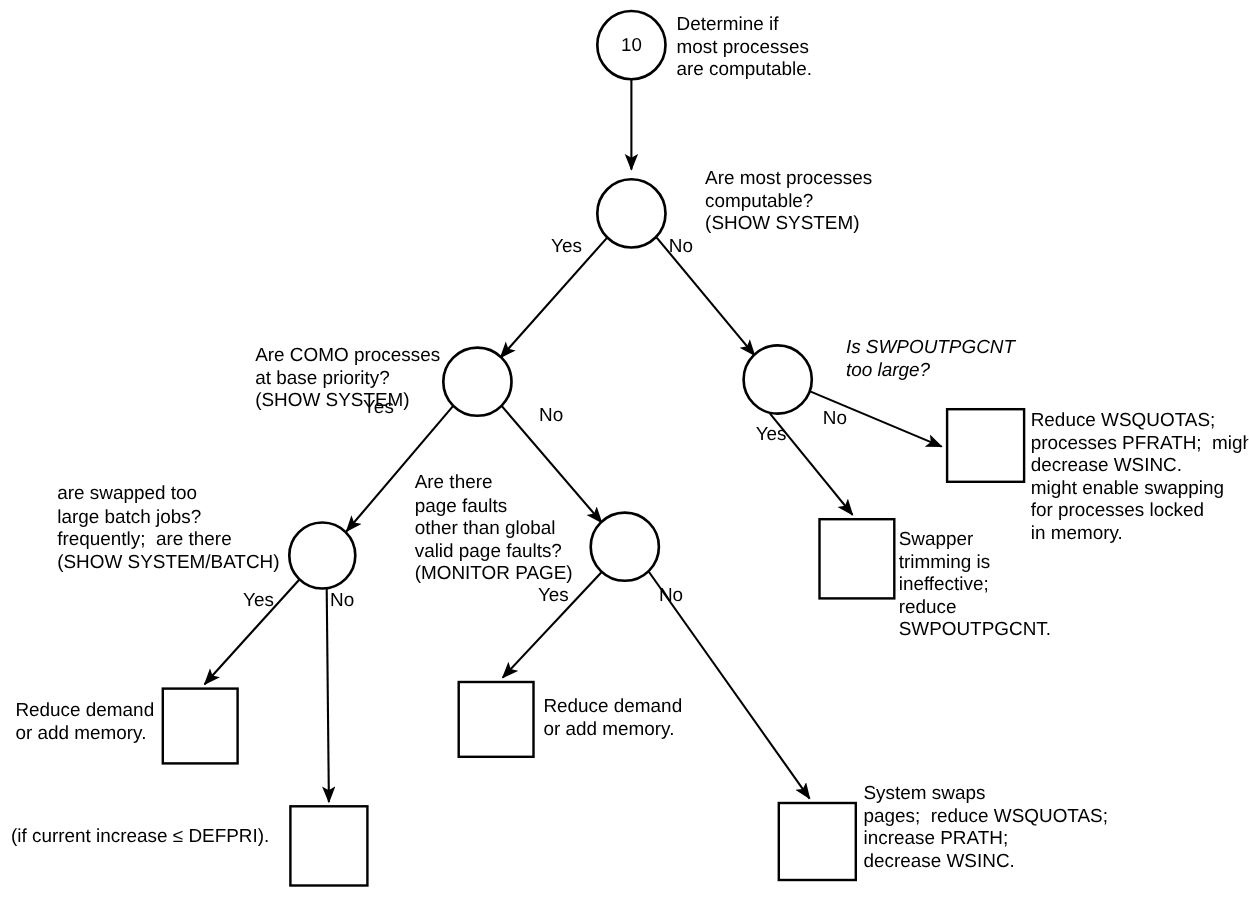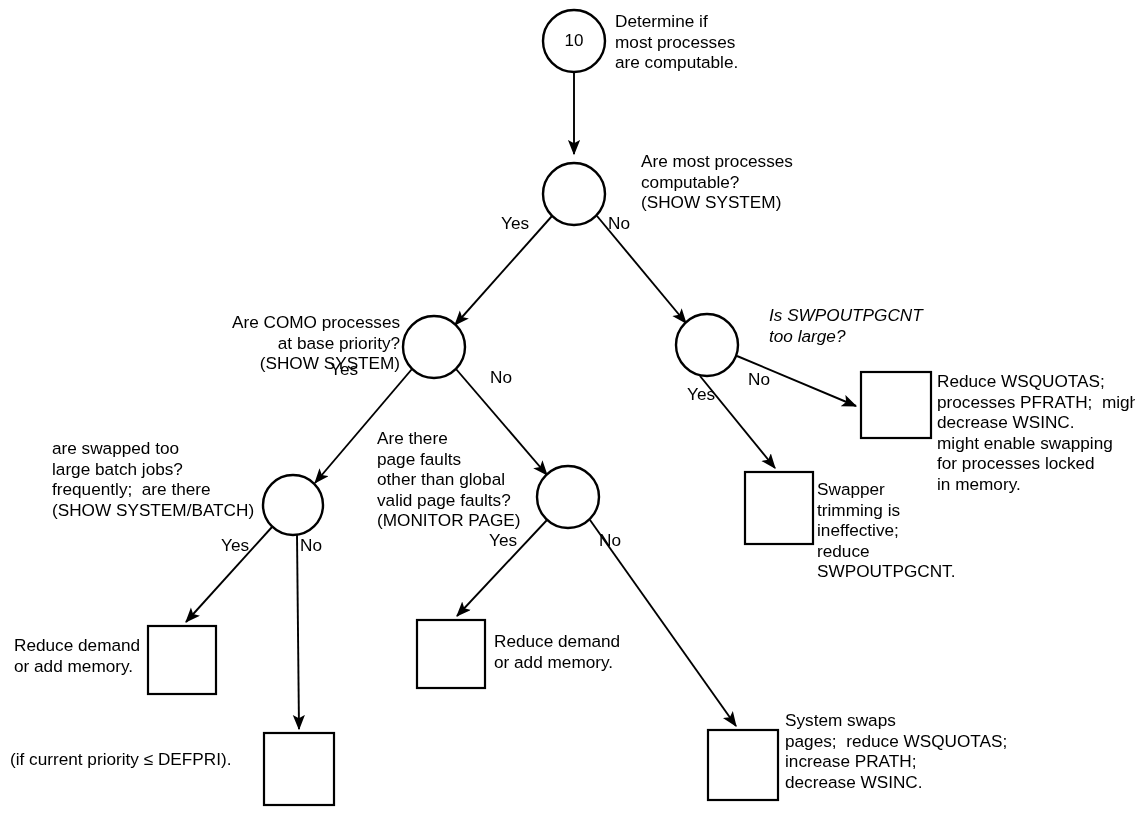--- a/index.html
+++ b/index.html
@@ -46,21 +46,21 @@
   }
   .txt {
     position: absolute;
     font-family: "Liberation Sans", sans-serif;
     font-size: 17.2px;
     line-height: 20.6px;
     color: #000000;
     white-space: pre;
   }
   .txt.right {
-    text-align: right;
+    text-align: left;
   }
   .lbl {
     position: absolute;
     font-family: "Liberation Sans", sans-serif;
     font-size: 17.2px;
     line-height: 19px;
     color: #000000;
     white-space: pre;
   }
 </style>
@@ -124,21 +124,21 @@
       <div class="txt" style="left: 615px; top: 11px;"><div>Determine if</div><div>most processes</div><div>are computable.</div></div>
       <div class="txt" style="left: 641px; top: 151px;"><div>Are most processes</div><div>computable?</div><div>(SHOW SYSTEM)</div></div>
       <div class="txt right" style="left: 232px; top: 312px;"><div>Are COMO processes</div><div>at base priority?</div><div>(SHOW SYSTEM)</div></div>
       <div class="txt" style="left: 769px; top: 305px; font-style: italic;"><div>Is SWPOUTPGCNT</div><div>too large?</div></div>
       <div class="txt" style="left: 937px; top: 371px;"><div>Reduce WSQUOTAS;</div><div>processes PFRATH;  might</div><div>decrease WSINC.</div><div>might enable swapping</div><div>for processes locked</div><div>in memory.</div></div>
       <div class="txt" style="left: 817px; top: 479px;"><div>Swapper</div><div>trimming is</div><div>ineffective;</div><div>reduce</div><div>SWPOUTPGCNT.</div></div>
       <div class="txt" style="left: 52px; top: 438px;"><div>are swapped too</div><div>large batch jobs?</div><div>frequently;  are there</div><div>(SHOW SYSTEM/BATCH)</div></div>
       <div class="txt" style="left: 377px; top: 428px;"><div>Are there</div><div>page faults</div><div>other than global</div><div>valid page faults?</div><div>(MONITOR PAGE)</div></div>
       <div class="txt" style="left: 14px; top: 635px;"><div>Reduce demand</div><div>or add memory.</div></div>
       <div class="txt" style="left: 494px; top: 631px;"><div>Reduce demand</div><div>or add memory.</div></div>
-      <div class="txt" style="left: 10px; top: 749px;"><div>(if current priority ≤ DEFPRI).</div></div>
+      <div class="txt" style="left: 10px; top: 749px;"><div>(if current increase ≤ DEFPRI).</div></div>
       <div class="txt" style="left: 785px; top: 710px;"><div>System swaps</div><div>pages;  reduce WSQUOTAS;</div><div>increase PRATH;</div><div>decrease WSINC.</div></div>
     </div>
   <div id="edgelabels-layer">
       <div class="lbl" style="left: 501px; top: 214px;">Yes</div>
       <div class="lbl" style="left: 608px; top: 214px;">No</div>
       <div class="lbl" style="left: 330px; top: 360px;">Yes</div>
       <div class="lbl" style="left: 490px; top: 368px;">No</div>
       <div class="lbl" style="left: 687px; top: 385px;">Yes</div>
       <div class="lbl" style="left: 748px; top: 370px;">No</div>
       <div class="lbl" style="left: 221px; top: 536px;">Yes</div>

